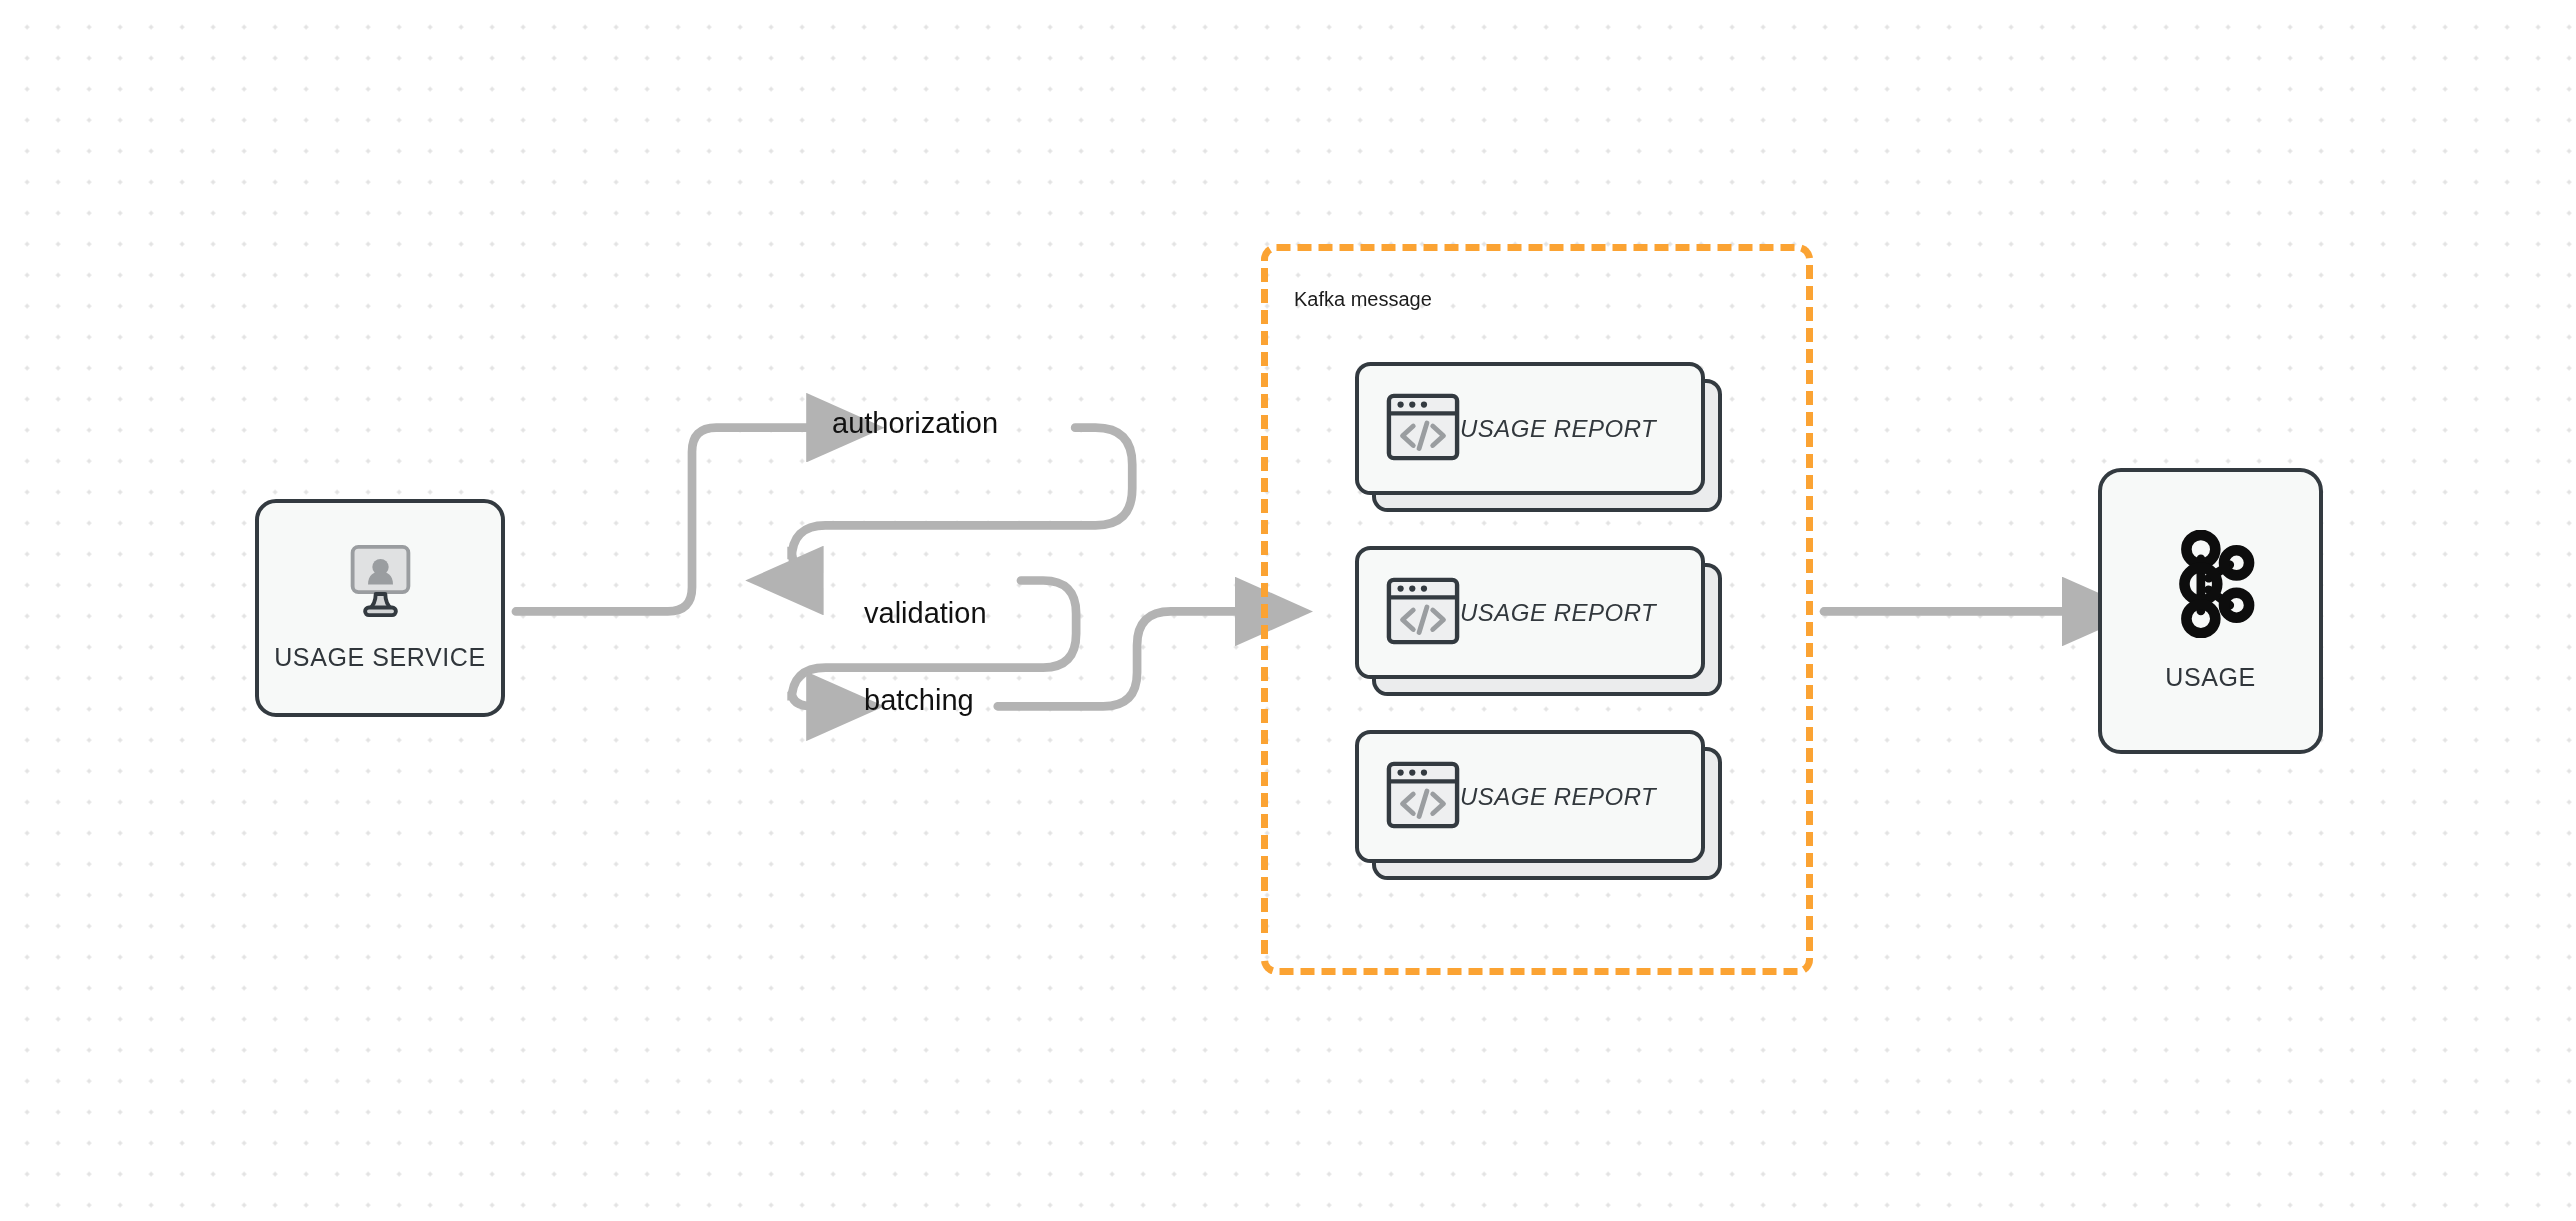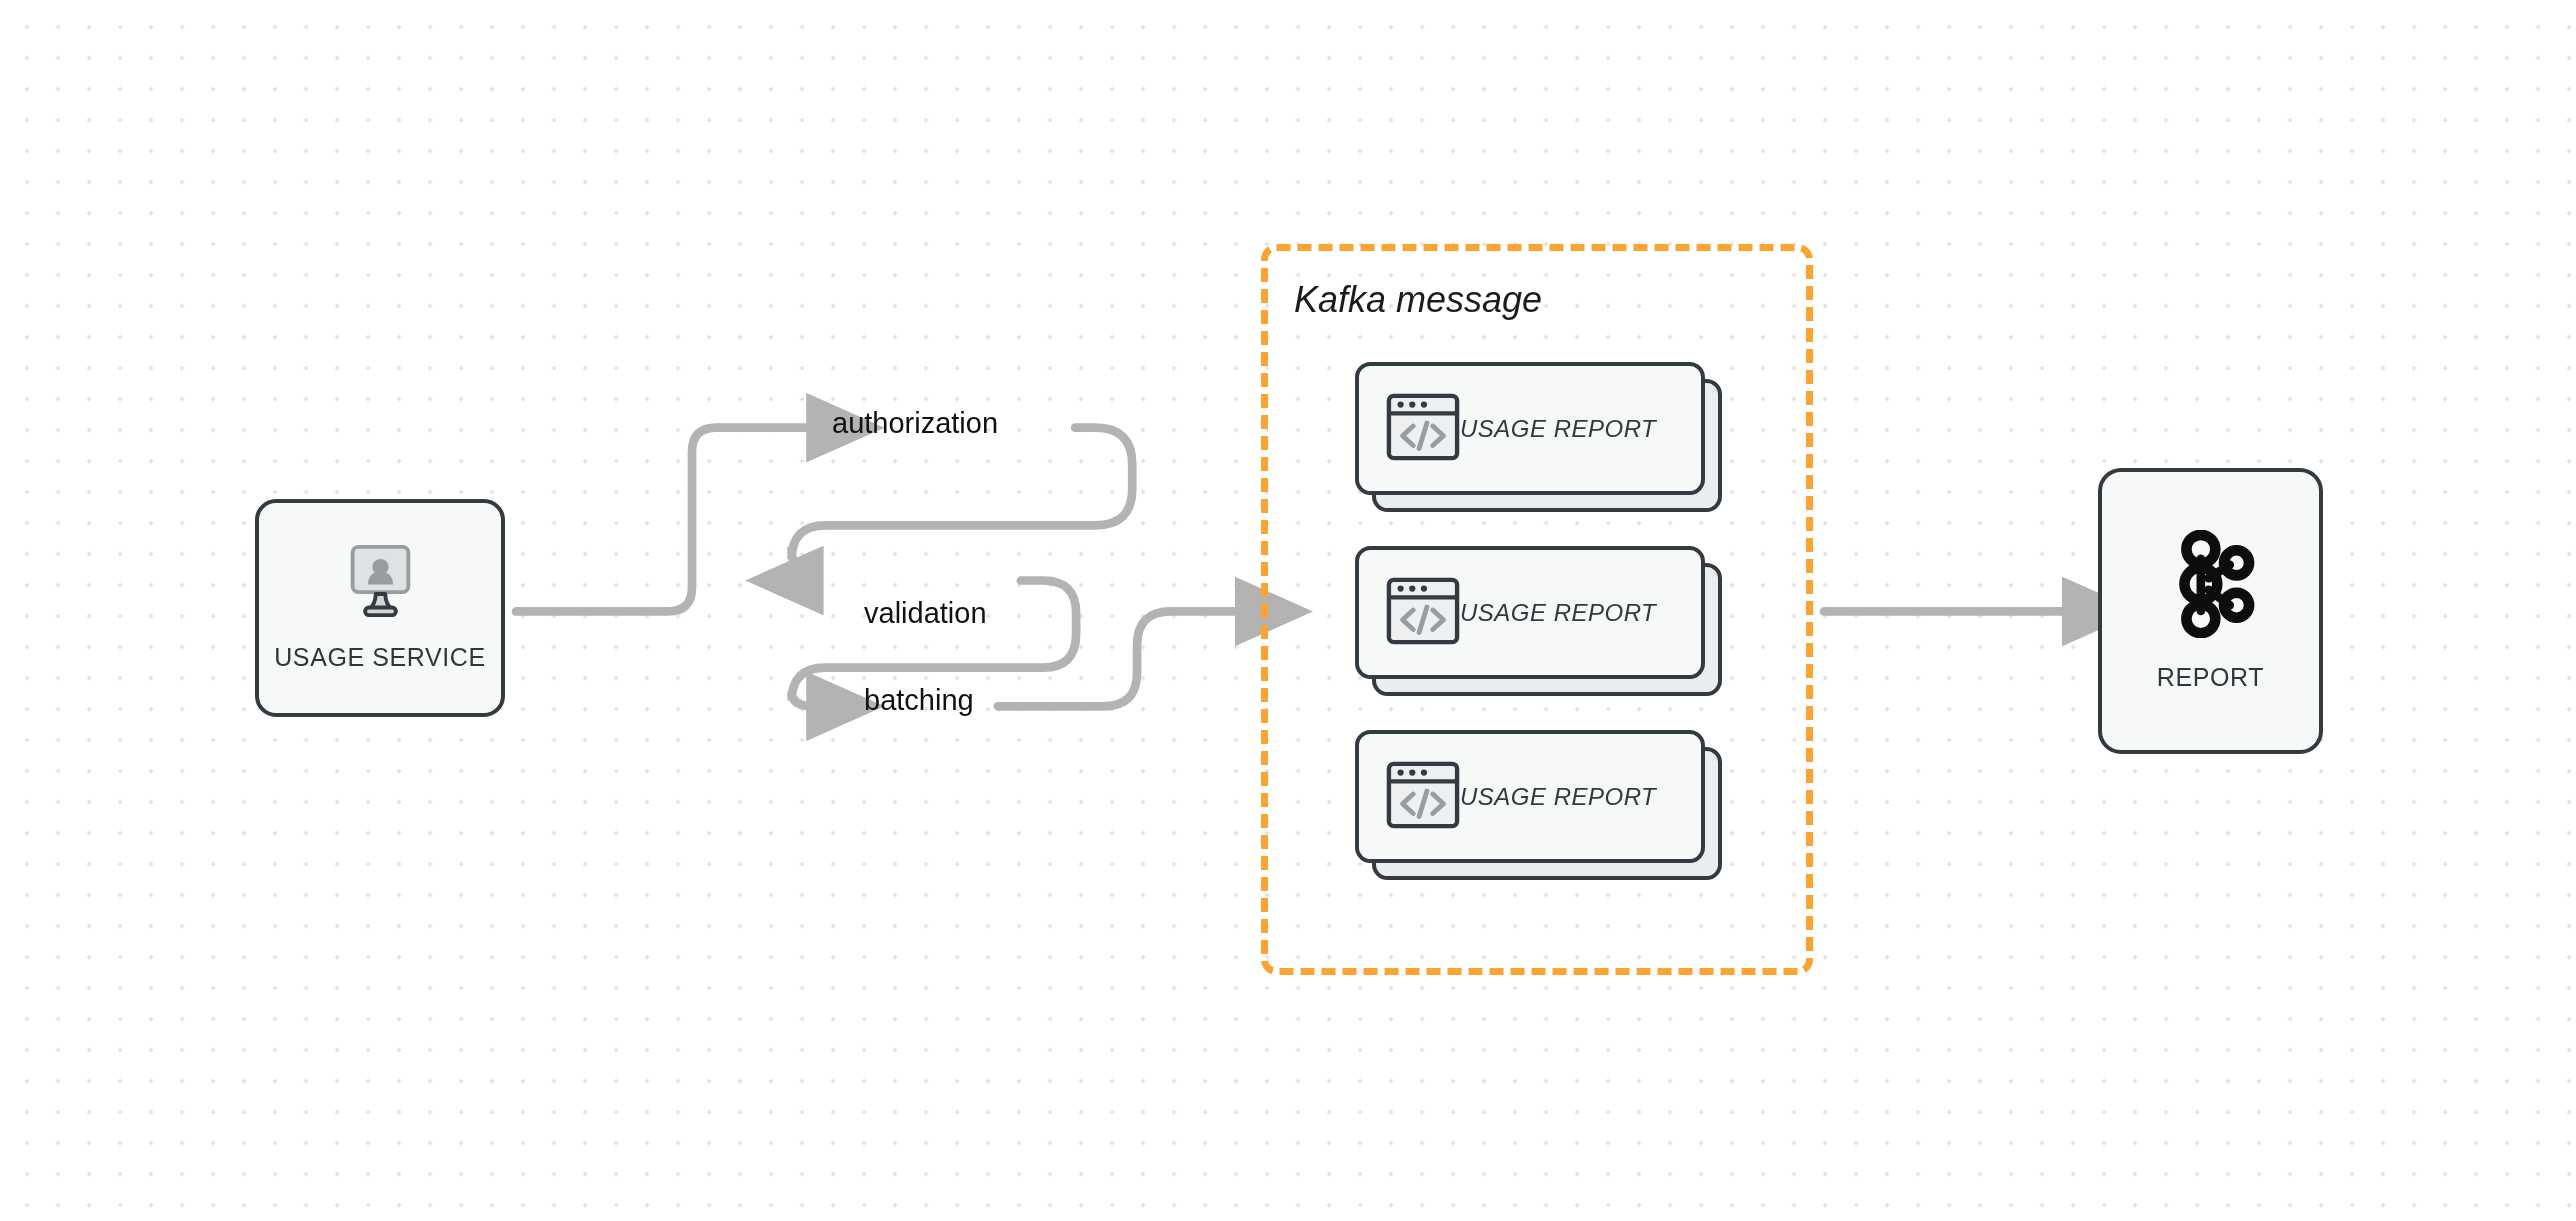--- a/index.html
+++ b/index.html
@@ -76,25 +76,24 @@
     top: 244px;
     width: 552px;
     height: 731px;
     box-sizing: border-box;
     border: 7.7px dashed #fba333;
     border-radius: 15.5px;
   }
   #kafka-message-title {
     position: absolute;
     left: 1294px;
-    top: 279px;
-    font-size: 36px;
+    top: 288px;
+    font-size: 20px;
     color: #1c1c1c;
     white-space: nowrap;
-    font-style: italic;
   }
 
   
   .report-card-wrap {
     position: absolute;
     width: 368px;
     height: 150px;
   }
   .report-card-shadow {
     position: absolute;
@@ -248,21 +247,21 @@
     <span>
       <svg width="93" height="108" viewBox="0 0 96 112">
         <path d="M38,30 L38,56 M38,56 L38,84 M46,50 L68,36 M46,62 L68,78" stroke="#0d0d0d" stroke-width="9" stroke-linecap="round"></path>
         <circle cx="38" cy="20" r="15" fill="none" stroke="#0d0d0d" stroke-width="11"></circle>
         <circle cx="38" cy="56" r="17" fill="none" stroke="#0d0d0d" stroke-width="11"></circle>
         <circle cx="38" cy="92" r="15" fill="none" stroke="#0d0d0d" stroke-width="11"></circle>
         <circle cx="75" cy="34" r="13" fill="none" stroke="#0d0d0d" stroke-width="11"></circle>
         <circle cx="75" cy="78" r="13" fill="none" stroke="#0d0d0d" stroke-width="11"></circle>
       </svg>
     </span>
-    <span class="node-label">REPORT</span>
+    <span class="node-label">USAGE</span>
   </div>
 
   <div class="edge-label" id="label-authorization">authorization</div>
   <div class="edge-label" id="label-validation">validation</div>
   <div class="edge-label" id="label-batching">batching</div>
 
 </div>
 
 
 </body></html>

